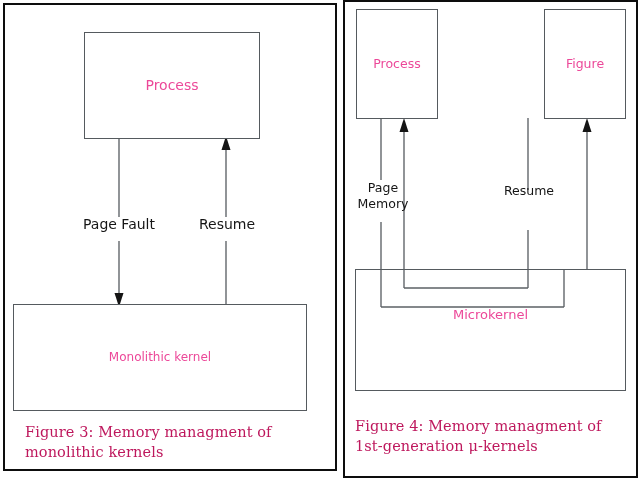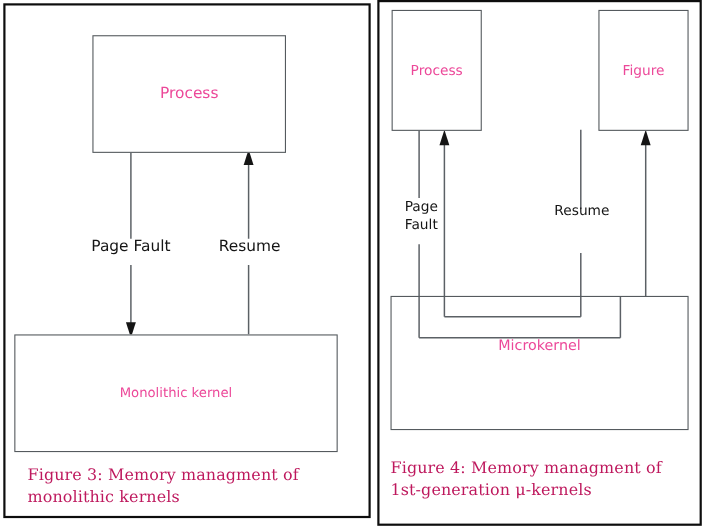--- a/index.html
+++ b/index.html
@@ -95,21 +95,21 @@
       <div class="node" style="left:199px;top:7px;width:82px;height:110px;font-size:12.5px;">
         <span>Figure</span>
       </div>
 
       <div class="node" style="left:10px;top:267px;width:271px;height:122px;font-size:13px;
                   align-items:flex-start;padding-top:38px;background:transparent;">
         <span>Microkernel</span>
       </div>
 
       <div class="lbl" style="left:8px;top:178px;width:60px;font-size:12.5px;line-height:1.28;">Page
-Fault</div>
+Memory</div>
 
       <div class="lbl" style="left:150px;top:182px;width:68px;font-size:12.5px;">Resume</div>
 
       <div class="cap" style="left:10px;top:414px;width:272px;">Figure 4:  Memory managment of 1st-generation μ-kernels</div>
 
     </div>
   </div>
 
 </div>
 

